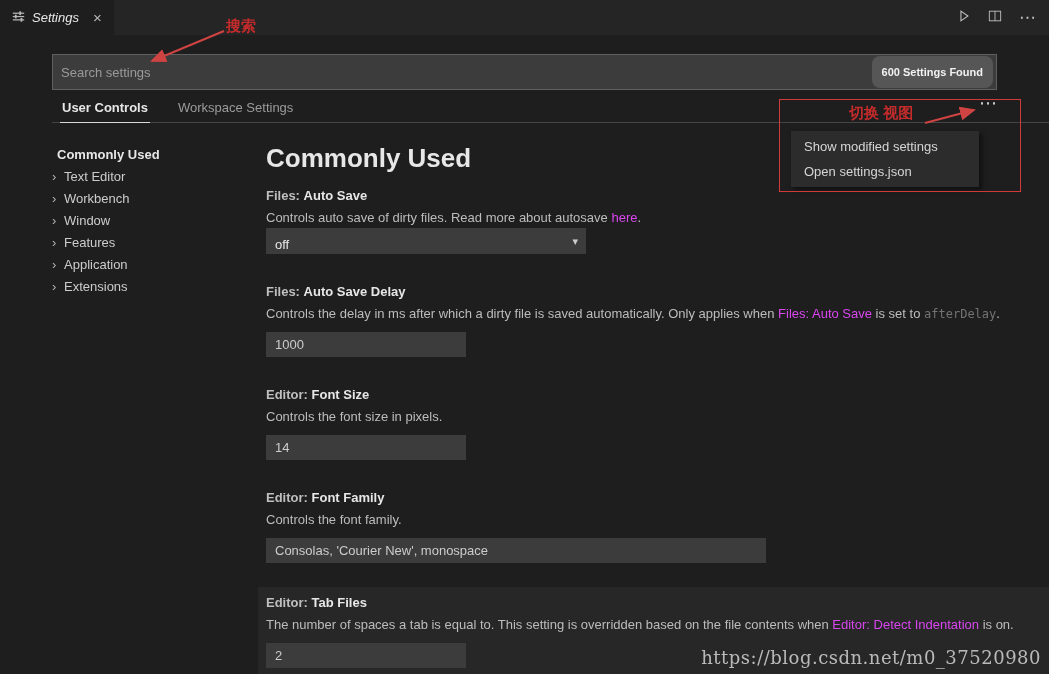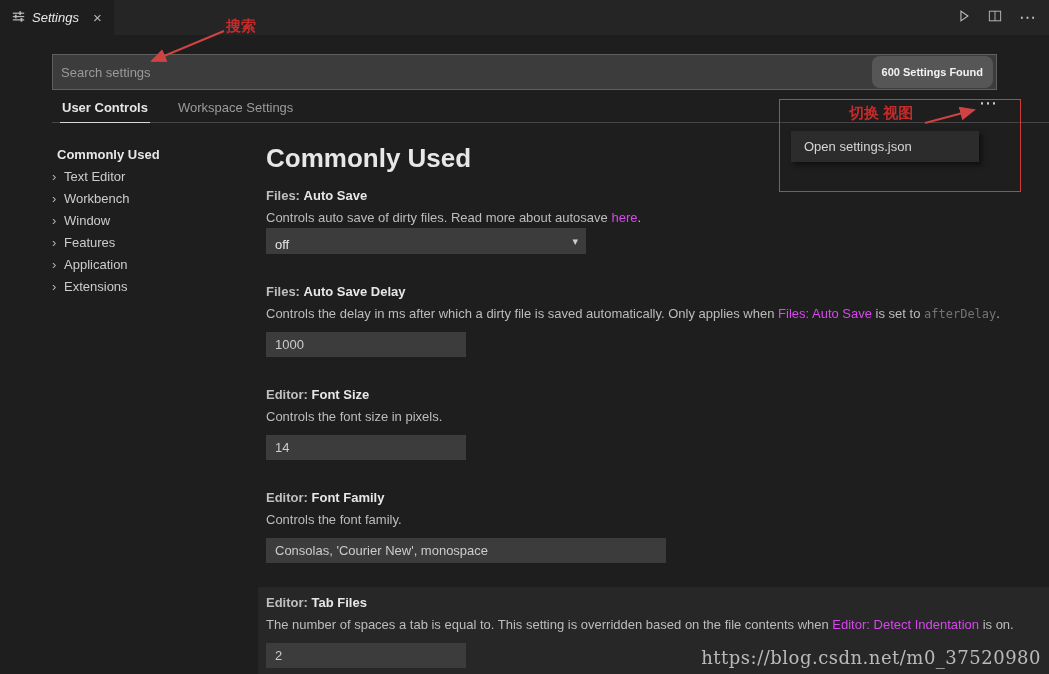--- a/index.html
+++ b/index.html
@@ -54,21 +54,21 @@
   .name { font-weight:700; color:#e7e7e7; }
   .desc { margin-top:7px; color:#bcbcbc; line-height:16px; }
   a.link { color:#d946ef; text-decoration:none; cursor:pointer; }
   .code { font-family:"DejaVu Sans Mono", monospace; color:#737373; font-size:12px; }
 
   .select { position:relative; width:320px; height:26px; background:#3c3c3c; color:#e8e8e8;
             line-height:26px; padding:4px 26px 0 9px; margin-top:2px; cursor:pointer; }
   .select .arrow { position:absolute; right:8px; top:0; color:#cccccc; font-size:11px; }
   .txt-input { display:block; width:200px; height:25px; background:#3c3c3c; border:1px solid #3c3c3c;
                color:#cccccc; padding:0 8px; margin-top:10px; font-size:13px; font-family:inherit; outline:none; }
-  .txt-input.wide { width:400px; }
+  .txt-input.wide { width:500px; }
   .highlight-block { margin-top:24px; margin-left:-8px; padding:8px 0 12px 8px;
                      background:rgba(255,255,255,0.045); }
 
   
   .red-box { position:absolute; left:779px; top:99px; width:242px; height:93px;
              border:1px solid #cf3a3a; pointer-events:none; }
   .view-label { position:absolute; left:849px; top:104px; color:#c42b2b; font-weight:700; font-size:15px; }
   .search-label { position:absolute; left:226px; top:17px; color:#c42b2b; font-weight:700; font-size:15px; }
   .arrow-svg { position:absolute; pointer-events:none; }
   .arrow1 { left:140px; top:26px; }
@@ -215,20 +215,21 @@
         <span class="name">Tab Files</span>
       </div>
       <div class="desc">
         <span>The number of spaces a tab is equal to. This setting is overridden based on the file contents when </span><a class="link">Editor: Detect Indentation</a><span> is on.</span>
       </div>
       <input class="txt-input" type="text" value="2" style="">
     </section>
   </main>
 
   <div class="context-menu">
+    <div class="menu-item">Show modified settings</div>
     <div class="menu-item">Open settings.json</div>
   </div>
 
   <div class="red-box"></div>
 
   <span class="search-label">搜索</span>
   <svg class="arrow-svg arrow1" width="92" height="44">
     <defs>
       <marker id="ah1" markerWidth="9" markerHeight="8" refX="7" refY="3.5" orient="auto">
         <path d="M0 0 L8 3.5 L0 7 Z" fill="#cf4343"></path>

